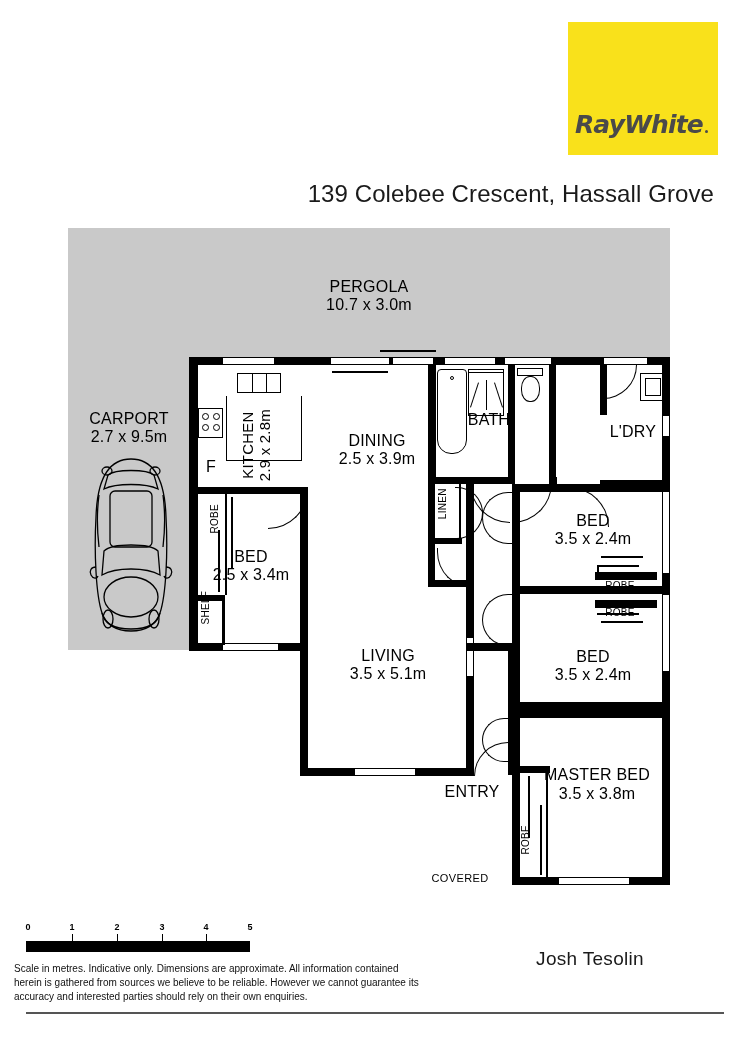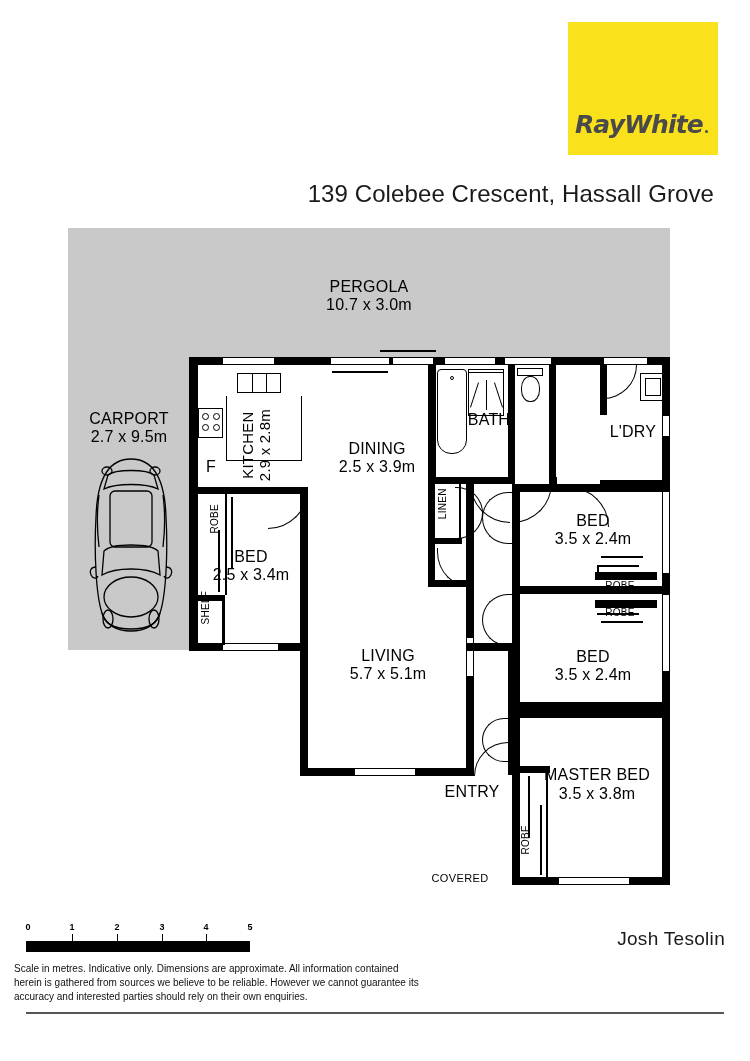--- a/index.html
+++ b/index.html
@@ -57,22 +57,22 @@
   #scalebar-wrap { position:absolute; left:26px; top:922px; width:230px; }
   .sc-num { position:absolute; top:0; font-size:9px; font-weight:bold; transform:translateX(-50%); }
   .sc-tick{ position:absolute; top:12px; width:1px; height:7px; background:#000; }
   #sc-bar { position:absolute; top:19px; left:0; width:224px; height:11px; background:#000; }
 
   #disclaimer {
     position:absolute; left:14px; top:962px; width:415px;
     font-size:10px; line-height:1.42; color:#111;
   }
   #agent {
-    position:absolute; left:455px; top:928px; width:270px;
-    text-align:right; color:#1a1a1a;
+    position:absolute; left:455px; top:948px; width:270px;
+    text-align:center; color:#1a1a1a;
   }
   #agent .nm  { font-size:19px; letter-spacing:0.3px; }
   #agent .ph  { font-size:19px; letter-spacing:0.6px; margin-top:1px; }
   #agent .em  { font-size:14.5px; letter-spacing:0.1px; margin-top:2px; }
   #rule { position:absolute; left:26px; top:1012px; width:698px; height:2px; background:#555; }
 </style>
 </head>
 <body>
 
 <div id="logo-box">
@@ -245,34 +245,34 @@
   <div class="lbl big" style="left:416px;top:783px;width:112px;">
     <span>ENTRY</span>
   </div>
   <div class="lbl xs" style="left:404px;top:872px;width:112px;">
     <span>COVERED</span>
   </div>
 
   <div class="lbl vert" style="left:206px;top:428px;width:100px;transform:rotate(-90deg);">
     <span>KITCHEN</span><br><span>2.9 x 2.8m</span>
   </div>
-  <div class="lbl big" style="left:297px;top:432px;width:160px;margin-top:8px;">
+  <div class="lbl big" style="left:297px;top:432px;width:160px;">
     <span>DINING</span><br><span>2.5 x 3.9m</span>
   </div>
   <div class="lbl big" style="left:452px;top:411px;width:74px;">
     <span>BATH</span>
   </div>
   <div class="lbl big" style="left:598px;top:423px;width:70px;">
     <span>L'DRY</span>
   </div>
   <div class="lbl big" style="left:193px;top:548px;width:116px;">
     <span>BED</span><br><span>2.5 x 3.4m</span>
   </div>
   <div class="lbl big" style="left:308px;top:647px;width:160px;">
-    <span>LIVING</span><br><span>5.7 x 5.1m</span>
+    <span>LIVING</span><br><span>3.5 x 5.1m</span>
   </div>
   <div class="lbl big" style="left:520px;top:512px;width:146px;">
     <span>BED</span><br><span>3.5 x 2.4m</span>
   </div>
   <div class="lbl big" style="left:520px;top:648px;width:146px;">
     <span>BED</span><br><span>3.5 x 2.4m</span>
   </div>
   <div class="lbl big" style="left:528px;top:766px;width:138px;line-height:1.18;">
     <span>MASTER BED</span><br><span>3.5 x 3.8m</span>
   </div>

